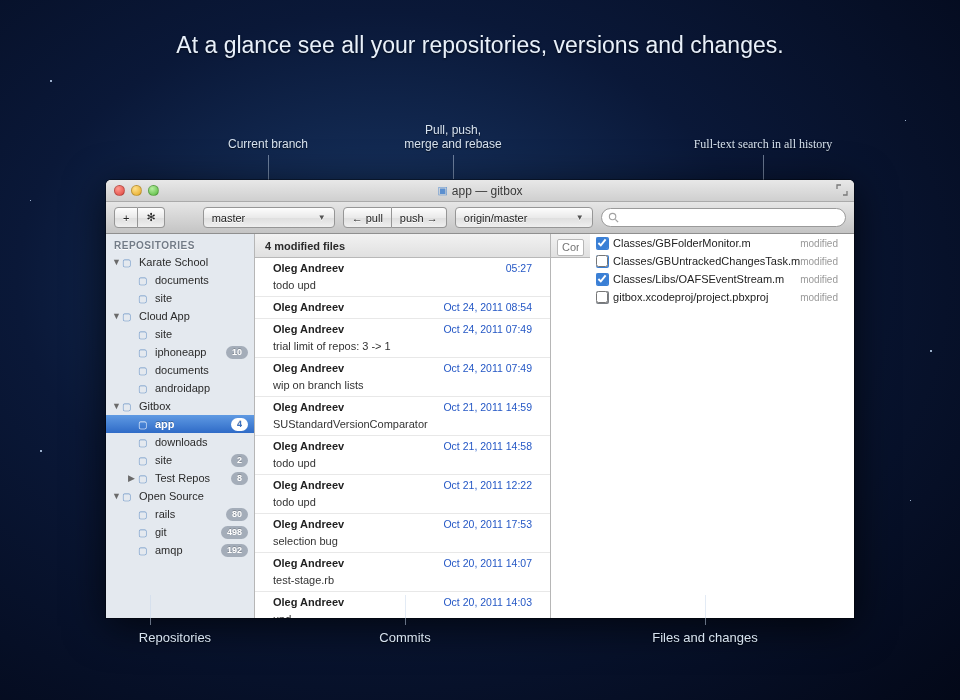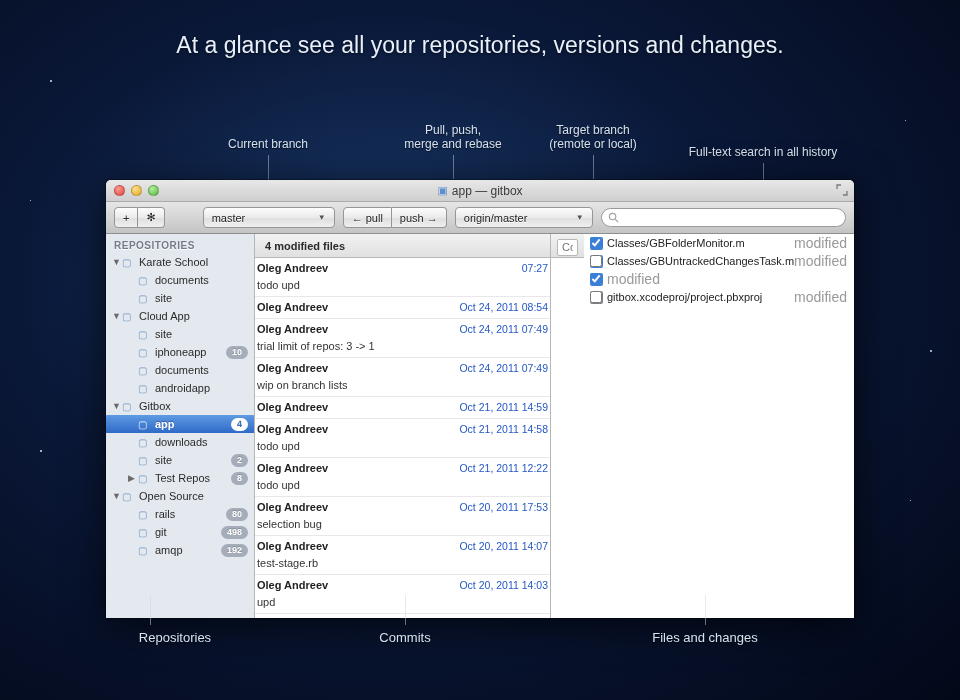--- a/index.html
+++ b/index.html
@@ -22,21 +22,21 @@
 
 .callouts-top { position: absolute; top: 105px; left: 0; right: 0; height: 75px; }
 .callout { position: absolute; color: #d6e2ef; font-size: 12px; text-align: center; text-shadow: 0 1px 1px rgba(0,0,0,.6); }
 .callout .line { position: absolute; left: 50%; width: 1px; background: rgba(200,215,235,.5); }
 .c-branch { top: 32px; left: 218px; width: 100px; }
 .c-branch .line { top: 18px; height: 38px; }
 .c-pullpush { top: 18px; left: 388px; width: 130px; }
 .c-pullpush .line { top: 32px; height: 24px; }
 .c-target { top: 18px; left: 523px; width: 140px; }
 .c-target .line { top: 32px; height: 24px; }
-.c-search { top: 40px; left: 668px; width: 190px; }
+.c-search { top: 32px; left: 668px; width: 190px; font-family: Liberation Serif, serif; }
 .c-search .line { top: 18px; height: 38px; }
 
 .callouts-bottom { position: absolute; top: 618px; left: 0; right: 0; height: 60px; }
 .cb { position: absolute; color: #d6e2ef; font-size: 13px; text-shadow: 0 1px 1px rgba(0,0,0,.6); }
 .cb .bline { position: absolute; width: 1px; background: rgba(200,215,235,.5); left: 50%; bottom: 20px; height: 32px; }
 .cb-repos { top: 12px; left: 130px; text-align: center; width: 90px; }
 .cb-repos .bline { bottom: 20px; height: 30px; left: 20px; }
 .cb-commits { top: 12px; left: 370px; text-align: center; width: 70px; }
 .cb-commits .bline { bottom: 20px; height: 30px; }
 .cb-files { top: 12px; left: 640px; text-align: center; width: 130px; }
@@ -119,57 +119,55 @@
 .badge { background: #a4adb9; color: #fff; font-size: 9px; border-radius: 8px; padding: 0 6px; line-height: 13px; height: 13px; font-weight: bold; text-shadow: 0 -1px 0 rgba(0,0,0,.2); }
 .side-item.sel { background: linear-gradient(#5f9ae3, #2f6bc7); color: #fff; }
 .side-item.sel .label { color: #fff; font-weight: bold; text-shadow: 0 -1px 0 rgba(0,0,0,.3); }
 .side-item.sel .ficon { color: #eaf2fd; }
 .side-item.sel .badge { background: #fff; color: #3a6fbf; }
 
 
 .center { flex: 1; display: flex; flex-direction: column; border-right: 1px solid #b6b6b6; background: #fff; }
 .status-bar { height: 24px; background: linear-gradient(#f2f2f2, #e0e0e0); border-bottom: 1px solid #b8b8b8; display: flex; align-items: center; padding: 0 10px; font-size: 11px; font-weight: bold; color: #2a2a2a; }
 .commits { flex: 1; overflow-y: auto; }
-.commit { border-bottom: 1px solid #e8e8e8; padding: 4px 2px 5px; }
+.commit { border-bottom: 1px solid #e8e8e8; padding: 4px 18px 5px; }
 .commit .row1 { display: flex; justify-content: space-between; font-size: 11px; }
 .commit .author { font-weight: bold; color: #222; }
 .commit .ts { color: #2457c5; font-size: 10.5px; }
 .commit .msg { font-size: 11px; color: #333; margin-top: 5px; }
 
 
 .right { width: 303px; display: flex; flex-direction: row; background: #fff; }
 .commit-input-wrap { height: 24px; background: linear-gradient(#f2f2f2, #e0e0e0); border-bottom: 1px solid #b8b8b8; padding: 3px 6px; }
 .commit-input { width: 100%; height: 17px; border: 1px solid #b7b7b7; border-radius: 2px; font-size: 11px; padding: 0 4px; color: #888; background: #fff; }
 .files { flex: 1; }
 .file { display: flex; align-items: center; height: 18px; padding: 0 6px; font-size: 11px; }
 .file .fkind { width: 13px; height: 13px; border-radius: 2px; font-size: 9px; font-weight: bold; color: #fff; display: flex; align-items: center; justify-content: center; margin-right: 4px; }
 .k-m { background: #3a7fd5; }
 .k-p { background: #7a7f85; }
 .file .fname { flex: 1; color: #222; white-space: nowrap; overflow: hidden; text-overflow: ellipsis; }
-.file .fstatus { color: #999; font-size: 14px; margin-right: 1px; }
+.file .fstatus { color: #999; font-size: 10px; margin-right: 10px; }
 .file .cb { width: 12px; height: 12px; accent-color: #3a7fd5; }
 </style>
 </head>
 <body>
 
 <div class="star s1"></div>
 <div class="star s2"></div>
 <div class="star s3"></div>
 <div class="star s4"></div>
 <div class="star s5"></div>
 <div class="star s6"></div>
 
 <div class="headline">At a glance see all your repositories, versions and changes.</div>
 
 <div class="callouts-top">
   <div class="callout c-branch"><span>Current branch</span><div class="line"></div></div>
   <div class="callout c-pullpush"><span style="white-space:pre-line">Pull, push,
 merge and rebase</span><div class="line"></div></div>
-  <div class="callout c-target"><span style="white-space:pre-line">Target branch
-(remote or local)</span><div class="line"></div></div>
   <div class="callout c-search"><span>Full-text search in all history</span><div class="line"></div></div>
 </div>
 
 <div class="window">
   <div class="titlebar">
     <div class="traffic">
       <div class="dot close"></div>
       <div class="dot min"></div>
       <div class="dot max"></div>
     </div>
@@ -308,21 +306,21 @@
           </div>
         </div>
     </div>
 
     <div class="center">
       <div class="status-bar">4 modified files</div>
       <div class="commits" id="commits">
           <div class="commit">
             <div class="row1">
               <span class="author">Oleg Andreev</span>
-              <span class="ts">07:27</span>
+              <span class="ts">05:27</span>
             </div>
             <div class="msg">todo upd</div>
           </div>
           <div class="commit">
             <div class="row1">
               <span class="author">Oleg Andreev</span>
               <span class="ts">Oct 24, 2011 08:54</span>
             </div>
           </div>
           <div class="commit">
@@ -337,20 +335,21 @@
               <span class="author">Oleg Andreev</span>
               <span class="ts">Oct 24, 2011 07:49</span>
             </div>
             <div class="msg">wip on branch lists</div>
           </div>
           <div class="commit">
             <div class="row1">
               <span class="author">Oleg Andreev</span>
               <span class="ts">Oct 21, 2011 14:59</span>
             </div>
+            <div class="msg">SUStandardVersionComparator</div>
           </div>
           <div class="commit">
             <div class="row1">
               <span class="author">Oleg Andreev</span>
               <span class="ts">Oct 21, 2011 14:58</span>
             </div>
             <div class="msg">todo upd</div>
           </div>
           <div class="commit">
             <div class="row1">
@@ -401,20 +400,21 @@
             <input type="checkbox" class="cb" checked="" style="">
           </div>
           <div class="file">
             <span class="fkind k-m">m</span>
             <span class="fname">Classes/GBUntrackedChangesTask.m</span>
             <span class="fstatus">modified</span>
             <input type="checkbox" class="cb" style="">
           </div>
           <div class="file">
             <span class="fkind k-m">m</span>
+            <span class="fname">Classes/Libs/OAFSEventStream.m</span>
             <span class="fstatus">modified</span>
             <input type="checkbox" class="cb" checked="" style="">
           </div>
           <div class="file">
             <span class="fkind k-p">⬚</span>
             <span class="fname">gitbox.xcodeproj/project.pbxproj</span>
             <span class="fstatus">modified</span>
             <input type="checkbox" class="cb" style="">
           </div>
         </div>

